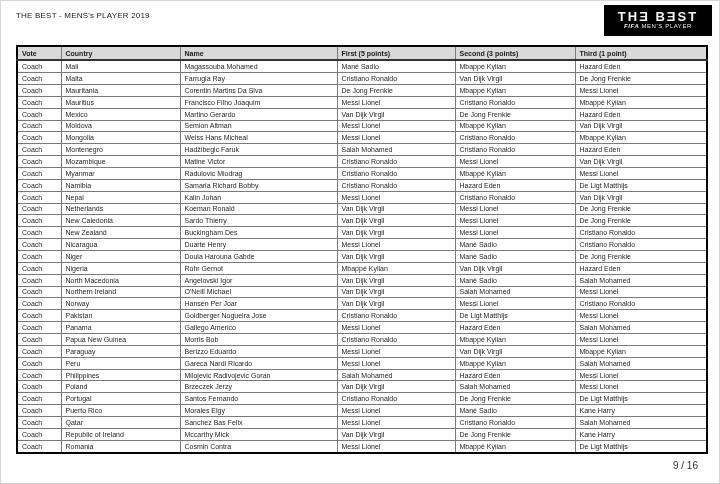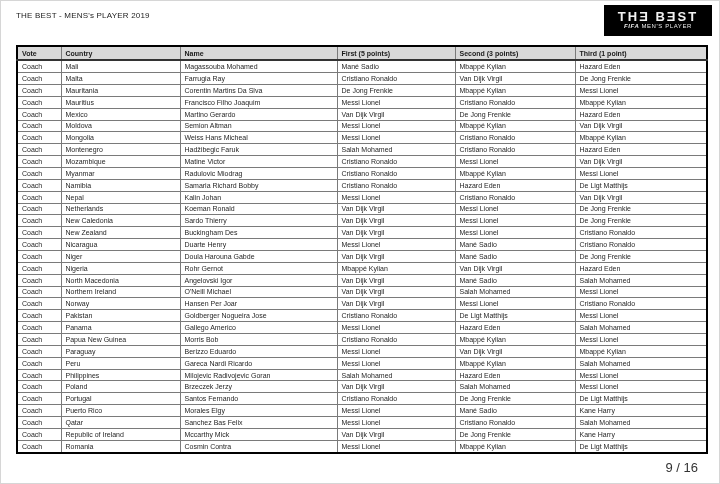--- a/index.html
+++ b/index.html
@@ -74,21 +74,21 @@
     font-weight: bold;
     height: 14px;
     border-bottom: 2px solid #333;
     font-size: 7px;
   }
   .vote-table td { color: #1f1f1f; }
 
   .page-indicator {
     position: absolute;
     right: 22px; top: 460px;
-    font-size: 13px;
+    font-size: 10px;
     color: #333;
   }
 </style>
 </head>
 <body>
 
 <div class="doc-title">THE BEST - MENS's PLAYER 2019</div>
 
 <div class="logo">
   <div class="logo-wordmark">THƎ BƎST</div>

